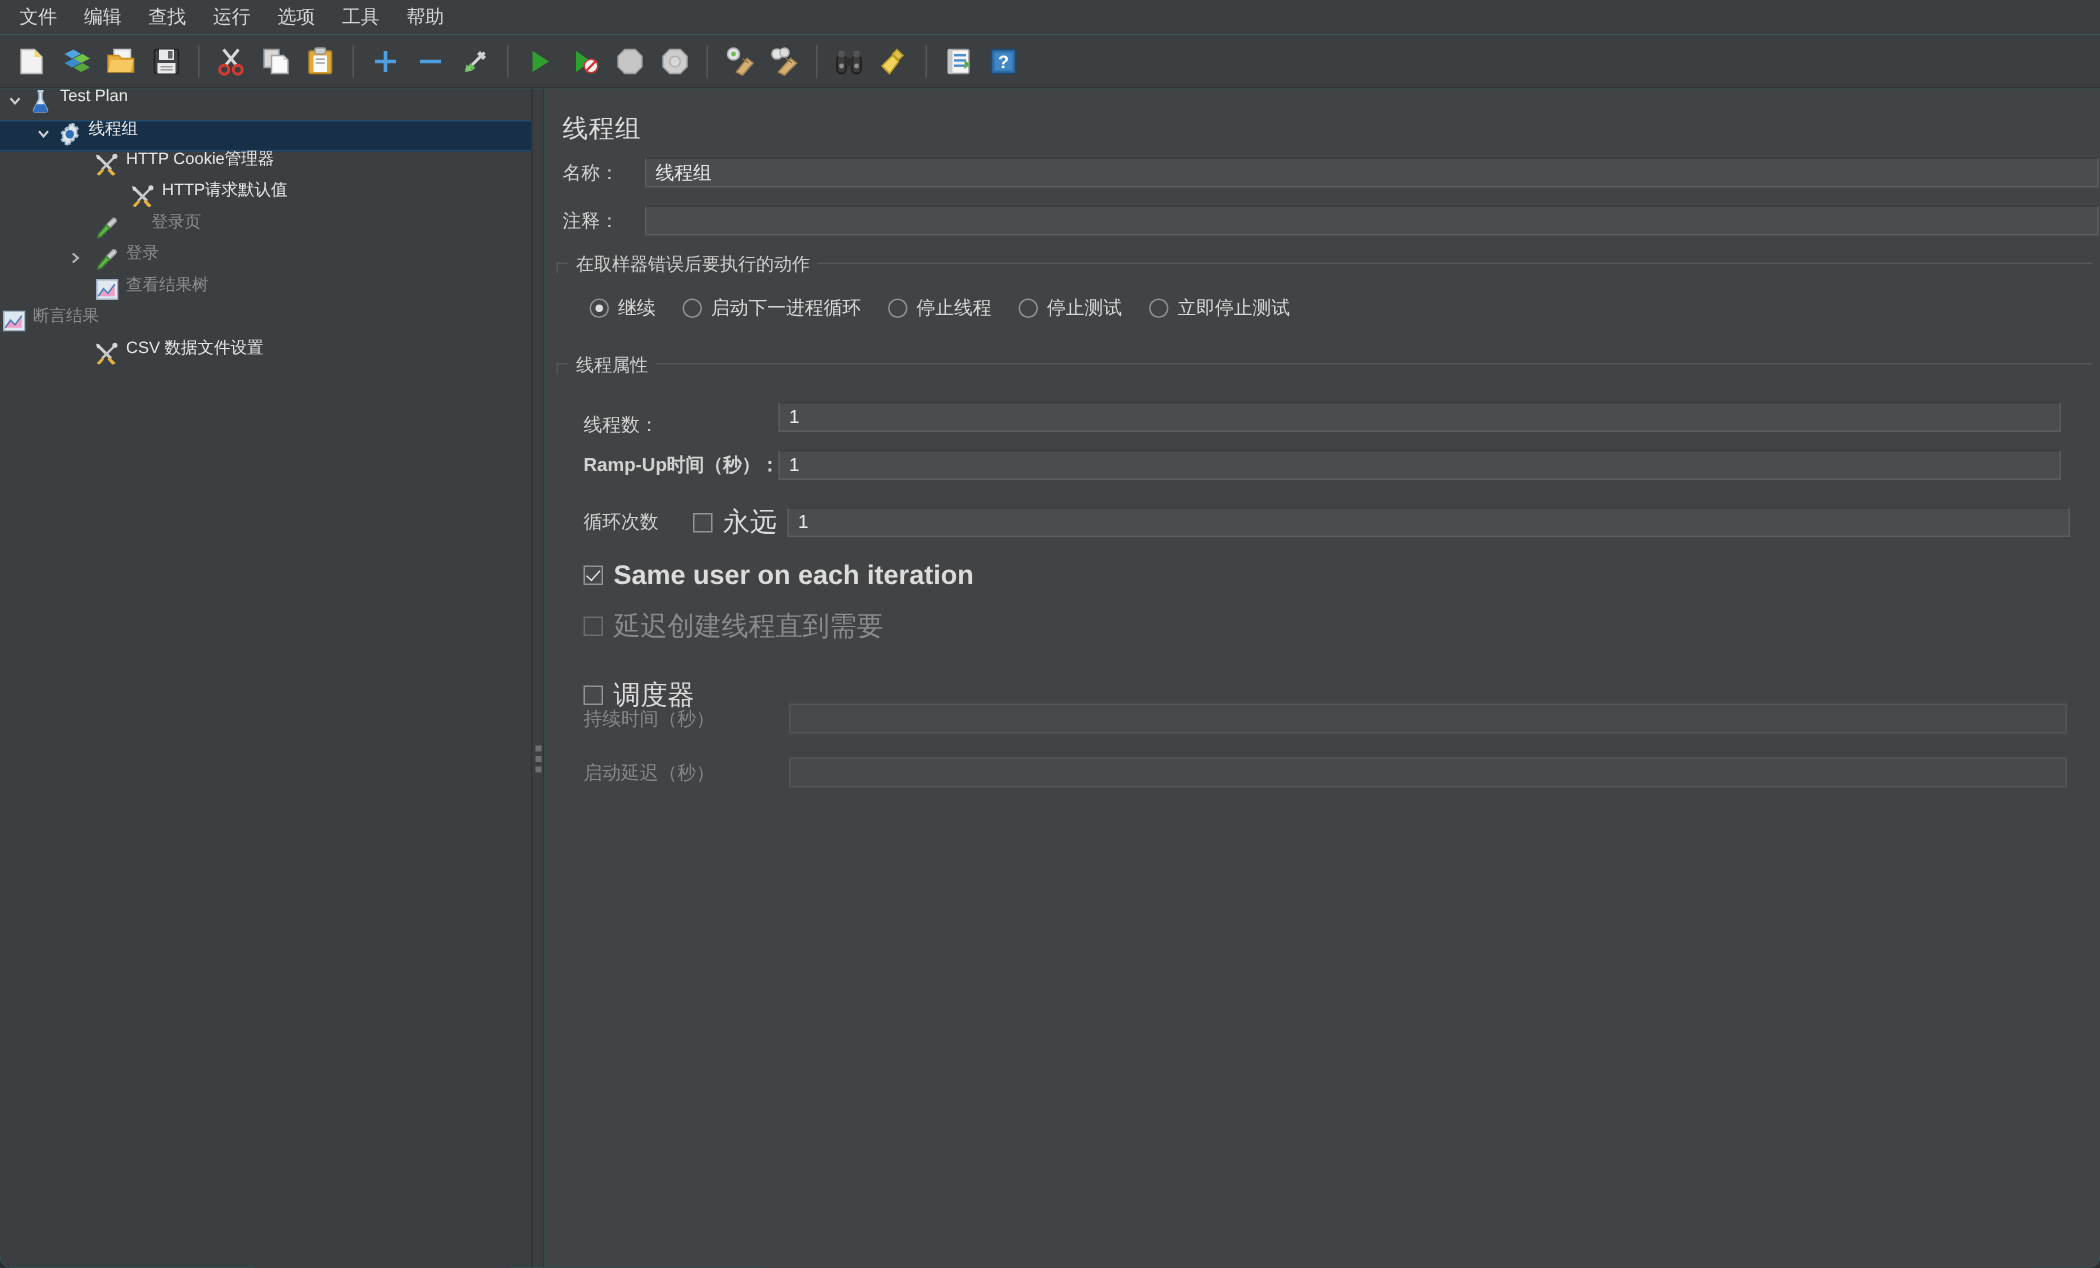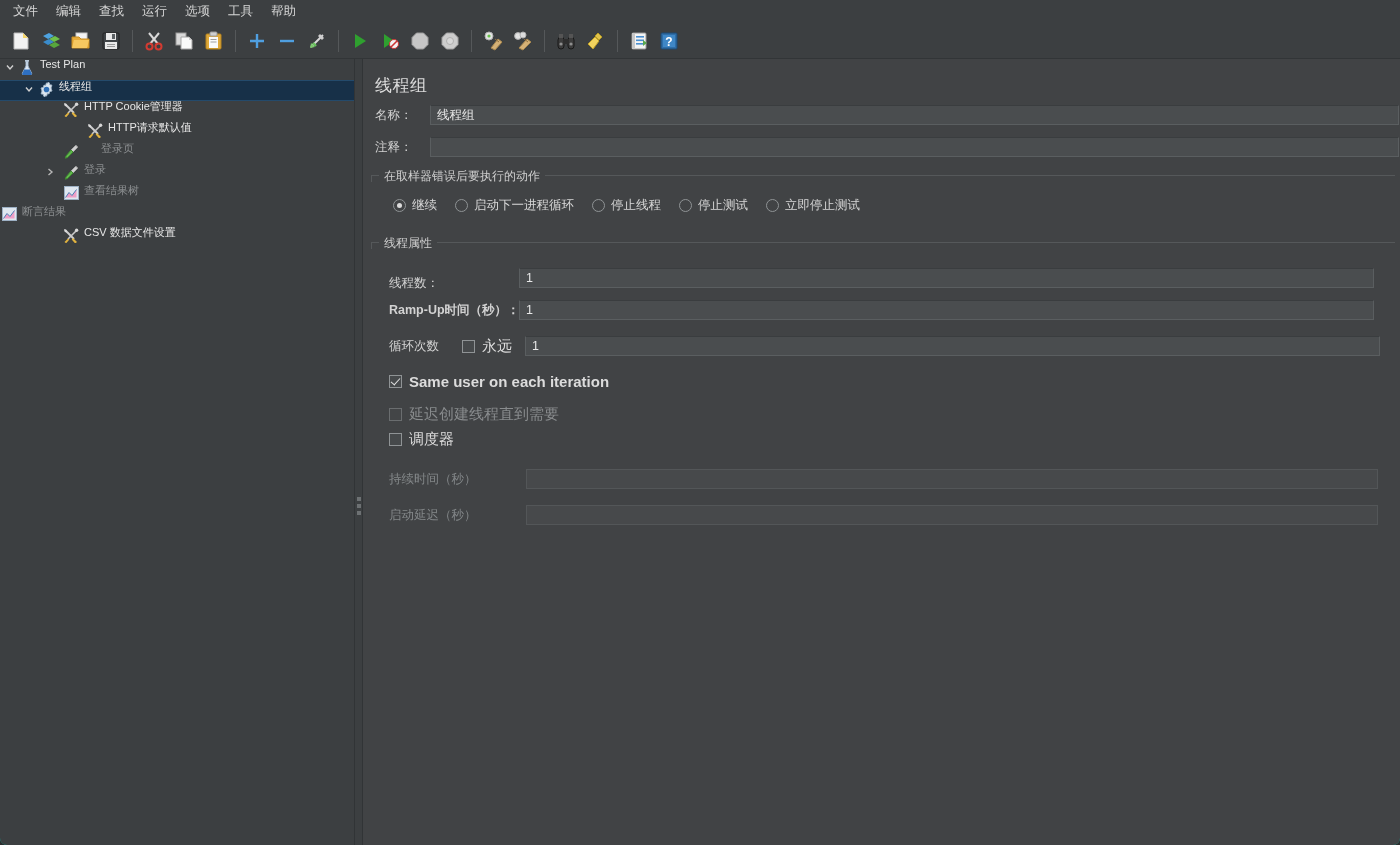--- a/index.html
+++ b/index.html
@@ -232,21 +232,21 @@
   .cbox.dis { border-color: #6a6d6f; background: #434547; }
   .cbox.on::after {
     content: "";
     position: absolute;
     left: 3px; top: 0px;
     width: 4px; height: 8px;
     border: solid #e0e0e0;
     border-width: 0 1.7px 1.7px 0;
     transform: rotate(42deg);
   }
-  .cb-lbl { font-size: 15px; color: #dcdcdc; }
+  .cb-lbl { font-size: 18px; color: #dcdcdc; }
   .cb-lbl.dis { color: #898c8e; }
 </style>
 </head>
 <body>
 
 <div id="app">
 
   <div id="menubar">
     <div class="menu-item">文件</div>
     <div class="menu-item">编辑</div>
@@ -645,21 +645,21 @@
       <div class="cb-wrap" style="left:18px; top:131px;">
         <span class="cbox on"></span>
         <span class="cb-lbl" style="font-weight:bold;">Same user on each iteration</span>
       </div>
 
       <div class="cb-wrap" style="left:18px; top:163px;">
         <span class="cbox dis"></span>
         <span class="cb-lbl dis">延迟创建线程直到需要</span>
       </div>
 
-      <div class="cb-wrap" style="left:18px; top:188px;">
+      <div class="cb-wrap" style="left:18px; top:209px;">
         <span class="cbox"></span>
         <span class="cb-lbl">调度器</span>
       </div>
 
       <div class="field-row" style="left:18px; top:227px; width:1000px;">
         <span class="fl dis" style="width:137px;">持续时间（秒）</span>
         <input class="tinput dis" style="width: 852px;" disabled="" value="">
       </div>
 
       <div class="field-row" style="left:18px; top:263px; width:1000px;">

